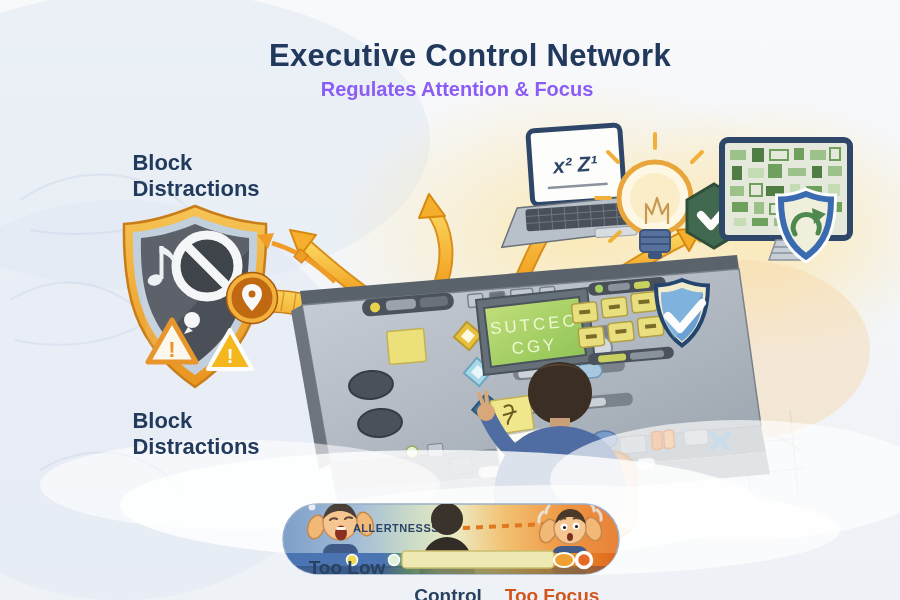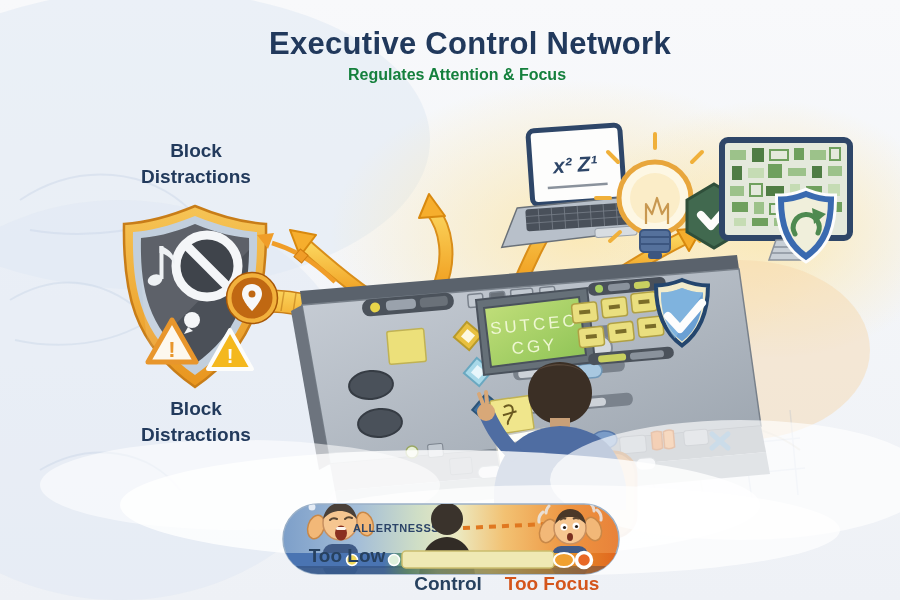--- a/index.html
+++ b/index.html
@@ -1,24 +1,24 @@
 <!DOCTYPE html>
 <html><head>
 <meta charset="utf-8">
 <style>
   html,body{margin:0;padding:0;background:#ffffff;}
   #stage{
     position:relative;width:900px;height:600px;overflow:hidden;
     font-family:"Liberation Sans",sans-serif;background:#f6f8fb;
   }
   #scene{position:absolute;left:0;top:0;}
-  .ovl{position:absolute;transform:translateX(-50%);text-align:center;white-space:nowrap;}
+  .ovl{position:absolute;transform:translateX(-50%);white-space:nowrap;margin-top:12px;}
   .title{font-size:31px;font-weight:700;color:#21395c;letter-spacing:.3px;}
-  .subtitle{font-size:16px;font-weight:700;color:#15803d;}
-  .blocklabel{font-size:19px;font-weight:700;color:#223a5c;line-height:26px;}
+  .subtitle{font-size:20px;font-weight:700;color:#8b5cf6;}
+  .blocklabel{font-size:22px;font-weight:700;color:#223a5c;line-height:26px;}
   .gaugelabel{font-size:19px;font-weight:700;color:#27415f;}
   .gaugelabel.high{color:#d4551c;}
   svg text{font-family:"Liberation Sans",sans-serif;}
 </style>
 </head>
 <body>
 
 <div id="stage">
 <svg id="scene" width="900" height="600" viewBox="0 0 900 600">
   <defs>

